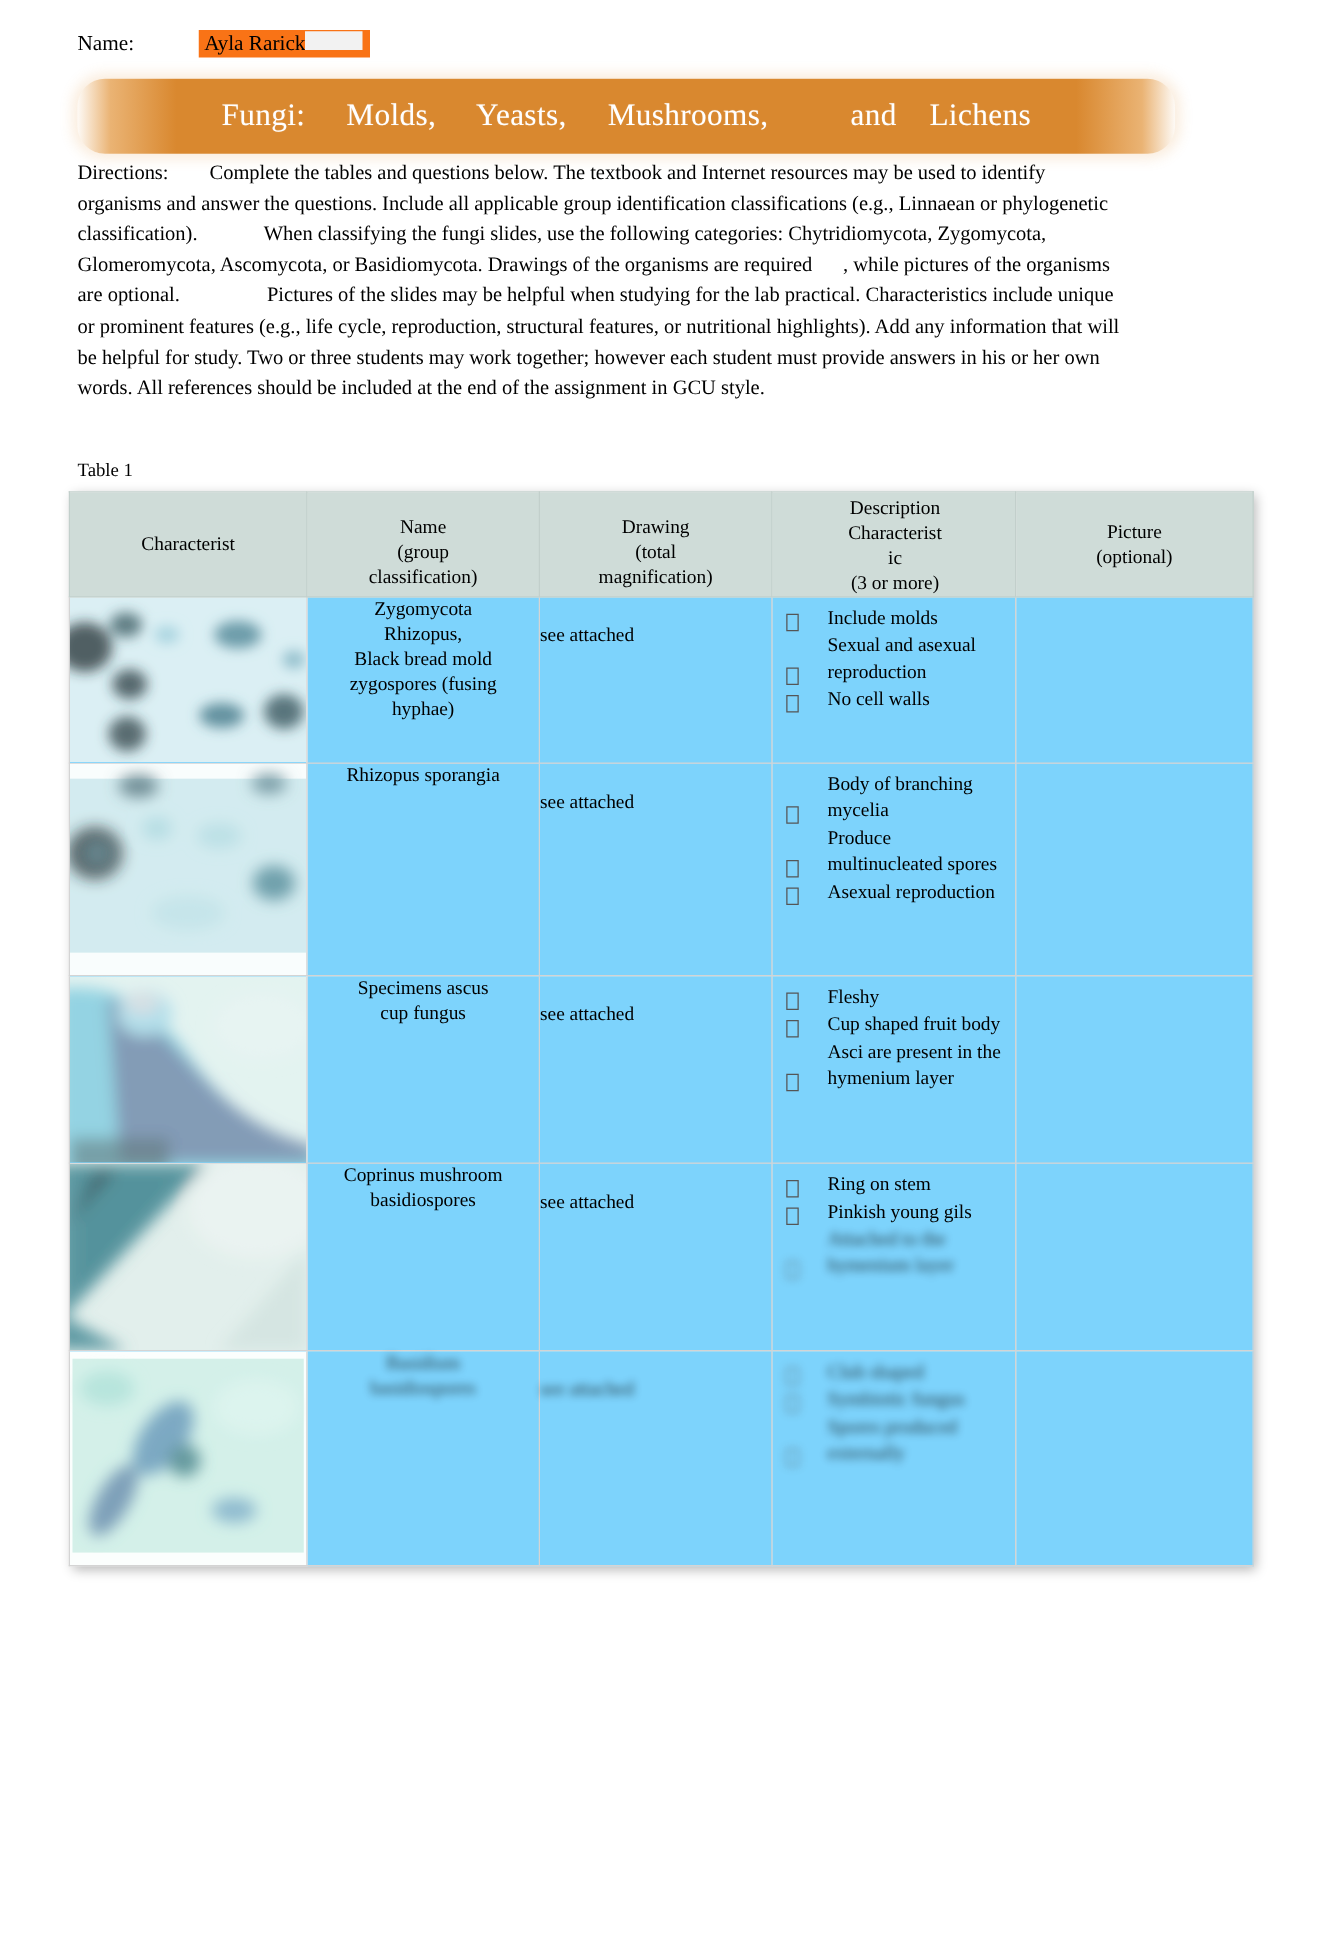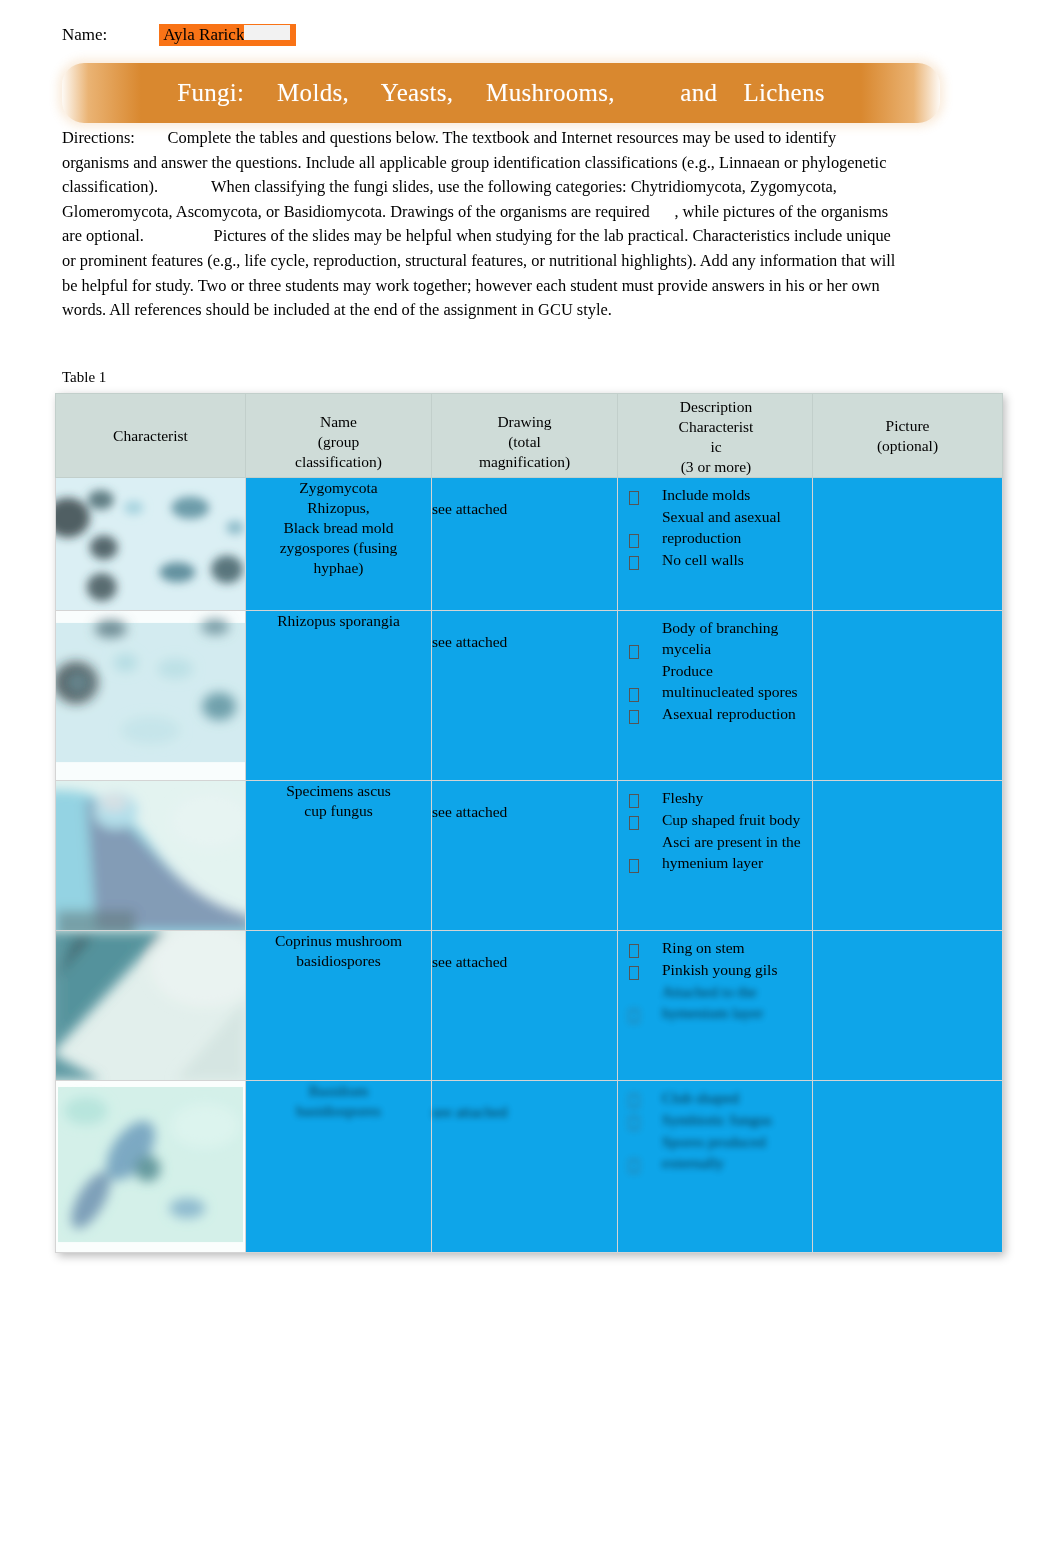--- a/index.html
+++ b/index.html
@@ -111,21 +111,21 @@
 
   table.spec {
     border-collapse: collapse;
     width: 947px;
     table-layout: fixed;
   }
   table.spec td, table.spec th {
     border: 1px solid #d4d4d4;
     vertical-align: top;
     padding: 0;
-    background: #0ea5e9;
+    background: #7dd3fc;
   }
   col.c-micro   { width: 190px; }
   col.c-name    { width: 186px; }
   col.c-drawing { width: 186px; }
   col.c-desc    { width: 195px; }
   col.c-picture { width: 190px; }
 
   
   thead td {
     background: #cfdcd8 !important;

